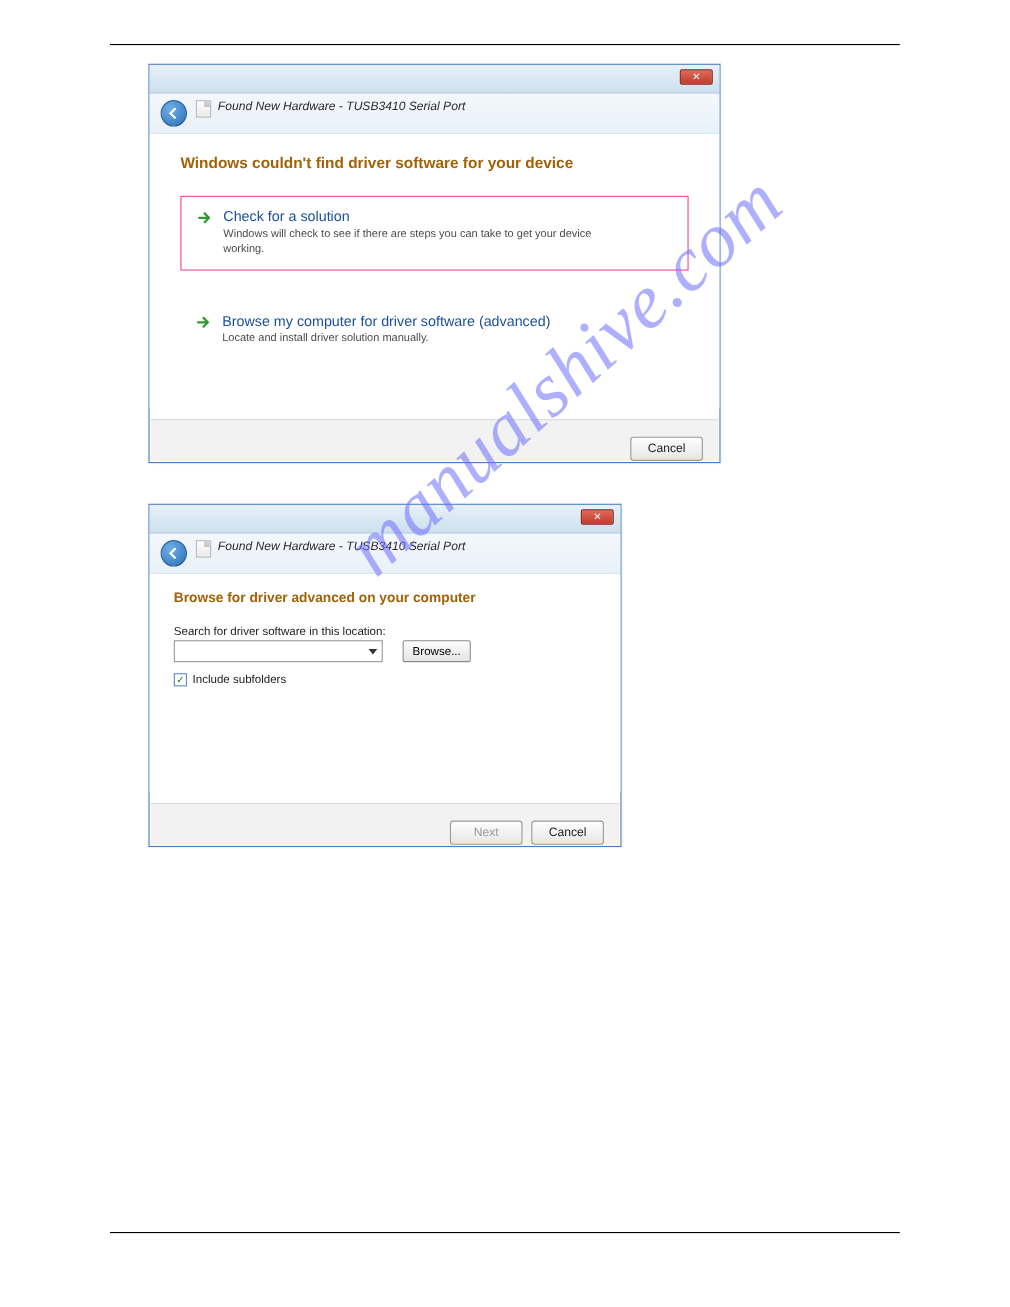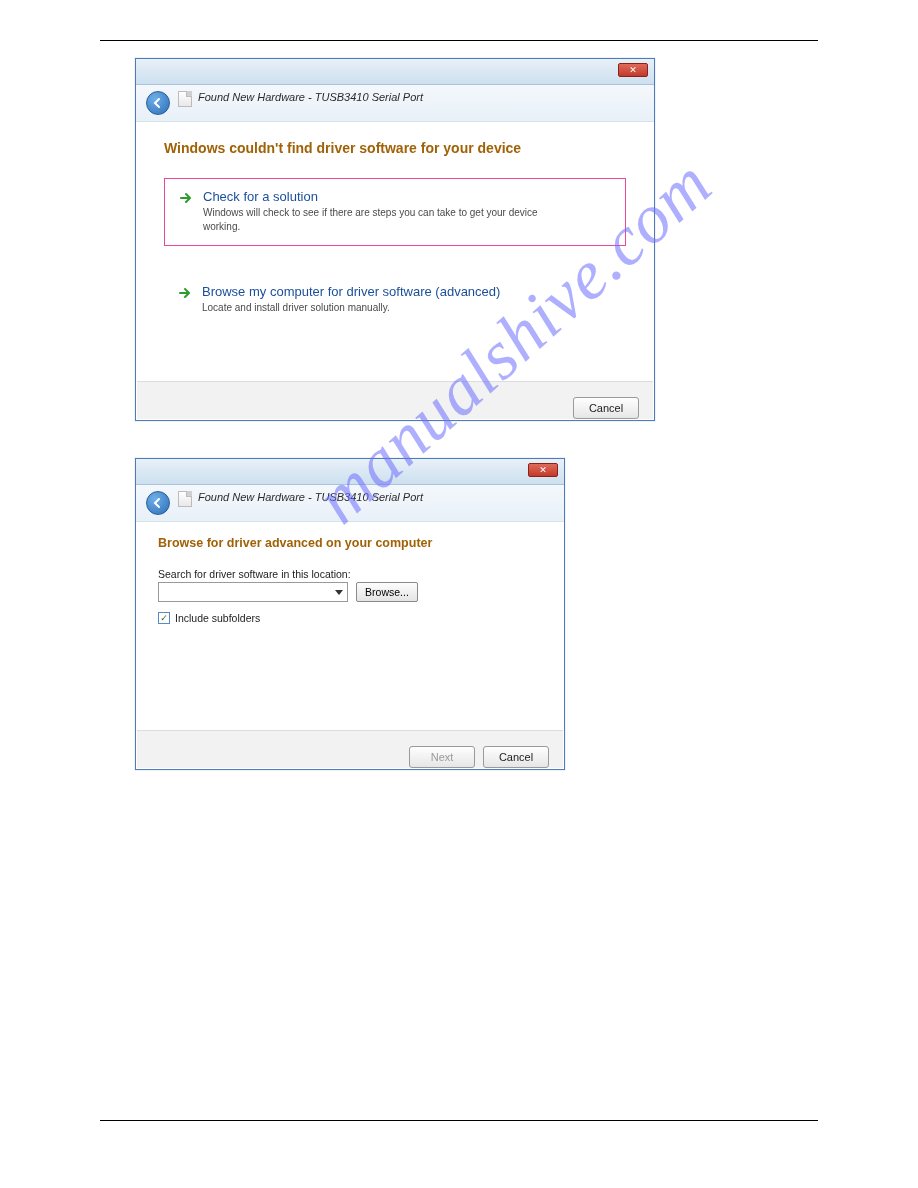--- a/index.html
+++ b/index.html
@@ -145,21 +145,21 @@
     height: 22px;
     font-size: 11px;
     background: linear-gradient(#fefefe,#e6e6e6);
     border: 1px solid #9a9a9a;
     border-radius: 3px;
     cursor: pointer;
     color: #222;
   }
   .win-btn:disabled { color: #9a9a9a; cursor: default; }
   .field-label { font-size: 10.5px; color: #222; margin-bottom: 2px; }
-  .combo-row { display:flex; align-items:center; gap:8px; margin-bottom:10px;}
+  .combo-row { display:flex; align-items:center; gap:18px; margin-bottom:10px;}
   .combo {
     flex: 0 0 190px;
     height: 20px;
     border: 1px solid #9a9a9a;
     background: #fff;
     font-size: 11px;
     padding: 0 18px 0 4px;
     position: relative;
   }
   .combo::after{

